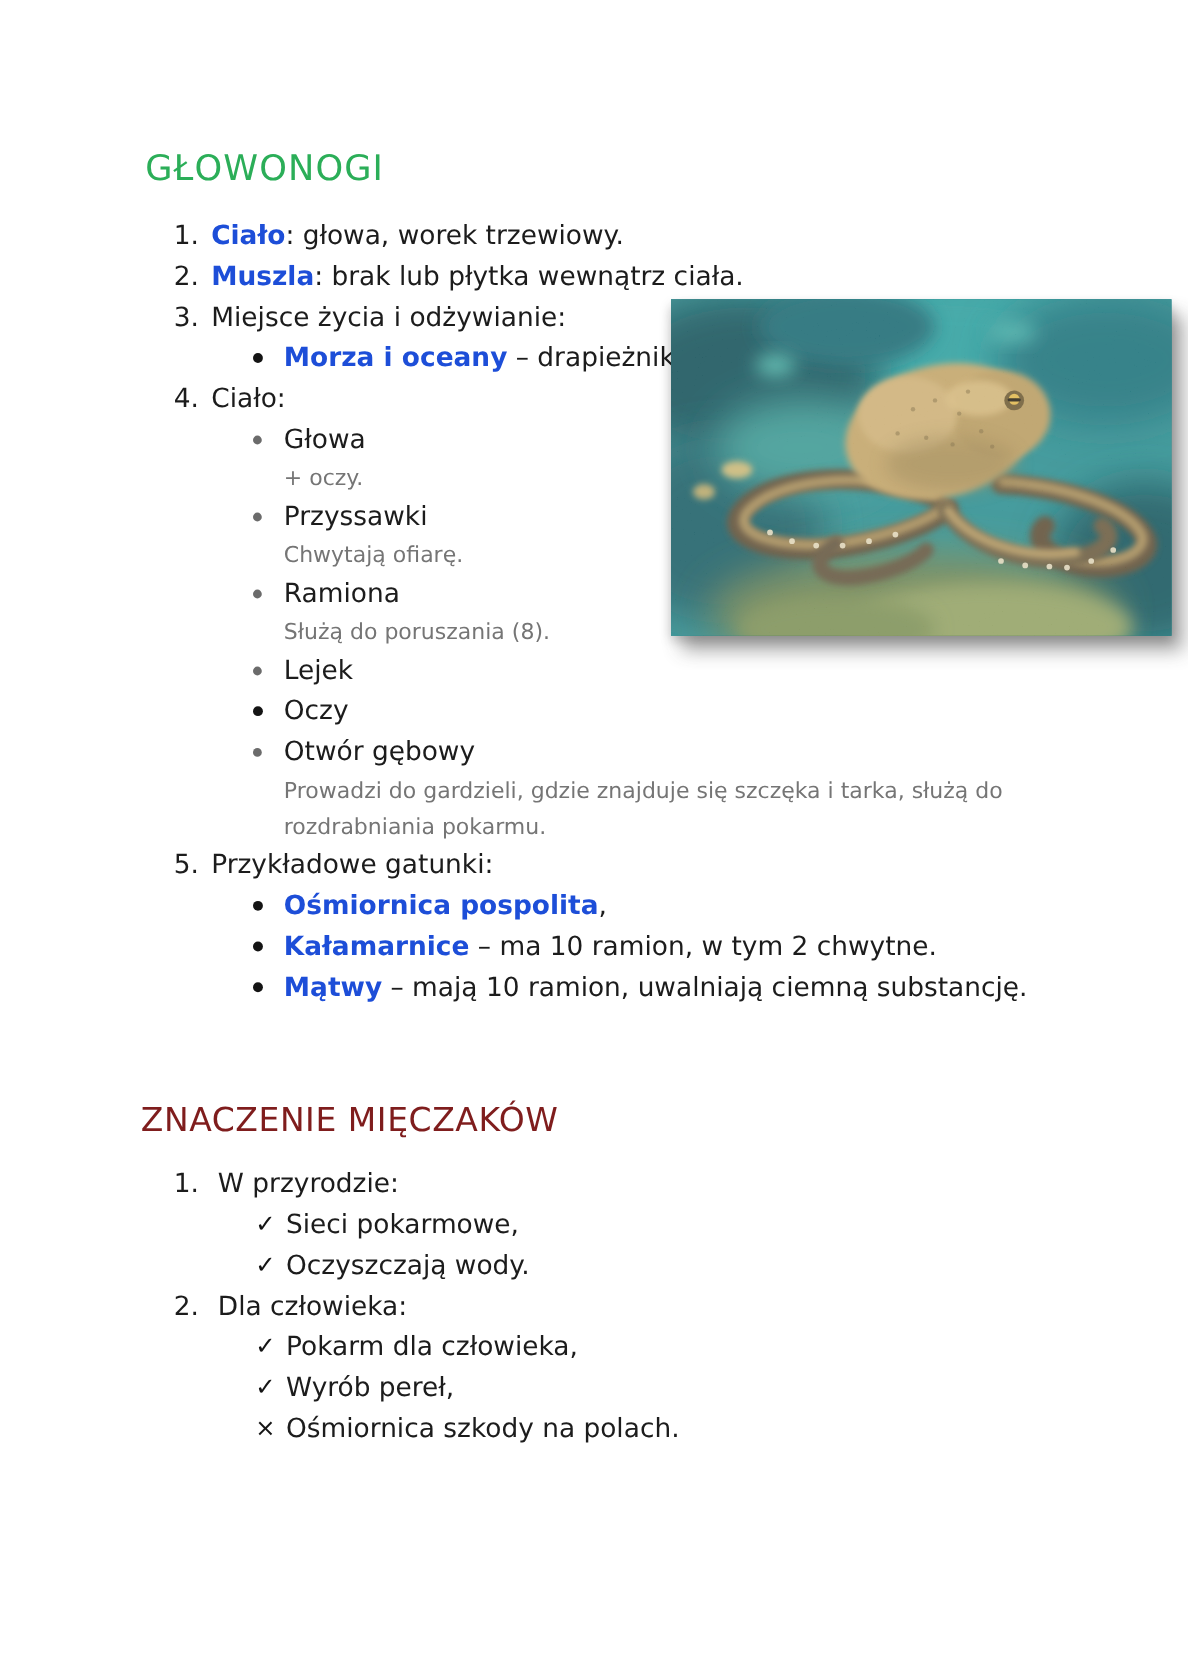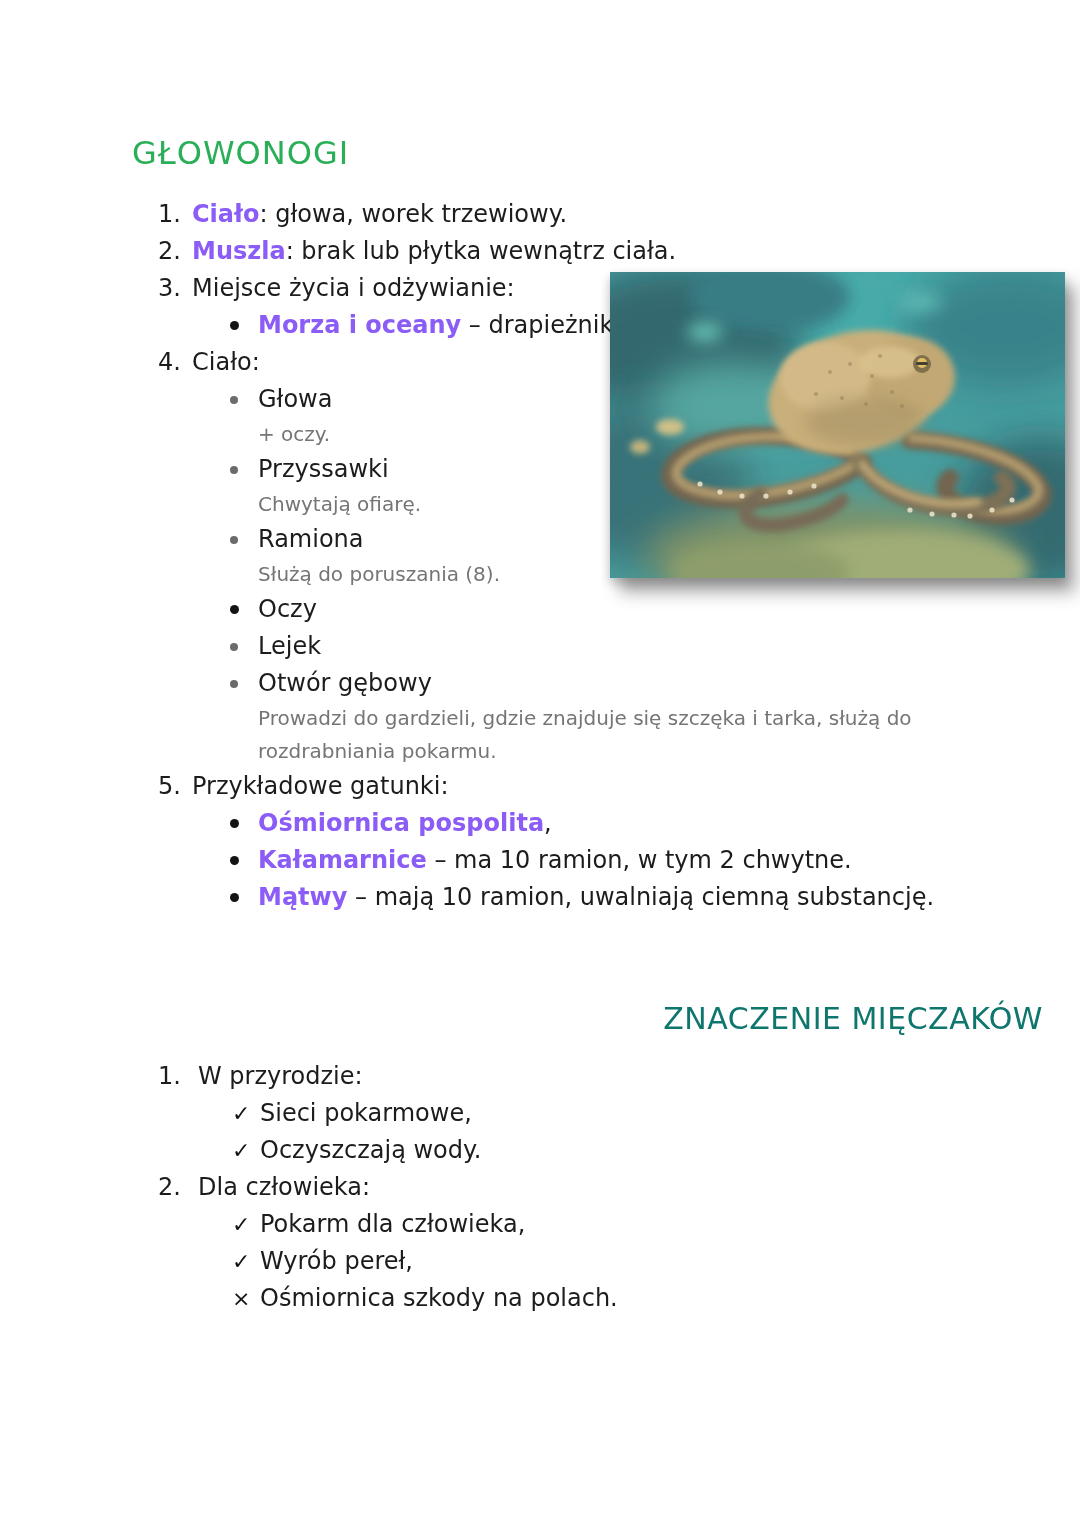--- a/index.html
+++ b/index.html
@@ -12,29 +12,29 @@
   }
   .page { position:absolute; inset:0; background:#ffffff; }
   .content { position:absolute; left:128px; top:134px; width:915px; }
 
   .heading1 {
     font-size:32px; line-height:38px; font-weight:400;
     color:#2BAE58; letter-spacing:1px; margin:0 0 24px 4px;
   }
   .heading2 {
     font-size:30px; line-height:38px; font-weight:400;
-    color:#0f766e; letter-spacing:0.5px; margin:84px 0 20px 0;text-align:right;
+    color:#7f1d1d; letter-spacing:0.5px; margin:84px 0 20px 0;
   }
 
   .row { font-size:24px; line-height:37px; }
   .num-row { display:flex; }
   .num-row .num { flex:0 0 34px; margin-left:30px; }
   .sec2 .num-row .num { flex:0 0 40px; }
 
-  .lead-green { color:#8b5cf6; font-weight:bold;margin-top:24px; }
+  .lead-green { color:#1d4ed8; font-weight:bold;margin-top:24px; }
 
   .bullet-row { display:flex; margin-left:100px; }
   .bullet { flex:0 0 30px; position:relative; }
   .bullet::before {
     content:""; position:absolute; left:2px; top:14px;
     width:9px; height:9px; border-radius:50%; background:#141414;
   }
   .bullet.gray::before { background:#6b6b6b; width:8px; height:8px; top:15px; }
 
   .desc {
@@ -99,27 +99,27 @@
     </div>
     <div class="desc">Chwytają ofiarę.</div>
 
     <div class="row bullet-row">
       <span class="bullet gray"></span>
       <span>Ramiona</span>
     </div>
     <div class="desc">Służą do poruszania (8).</div>
 
     <div class="row bullet-row">
+      <span class="bullet gray"></span>
+      <span>Lejek</span>
+    </div>
+
+    <div class="row bullet-row">
       <span class="bullet"></span>
       <span>Oczy</span>
-    </div>
-
-    <div class="row bullet-row">
-      <span class="bullet gray"></span>
-      <span>Lejek</span>
     </div>
 
     <div class="row bullet-row">
       <span class="bullet gray"></span>
       <span>Otwór gębowy</span>
     </div>
     <div class="desc">Prowadzi do gardzieli, gdzie znajduje się szczęka i tarka, służą do rozdrabniania pokarmu.</div>
 
     <div class="row num-row">
       <span class="num">5.</span>

